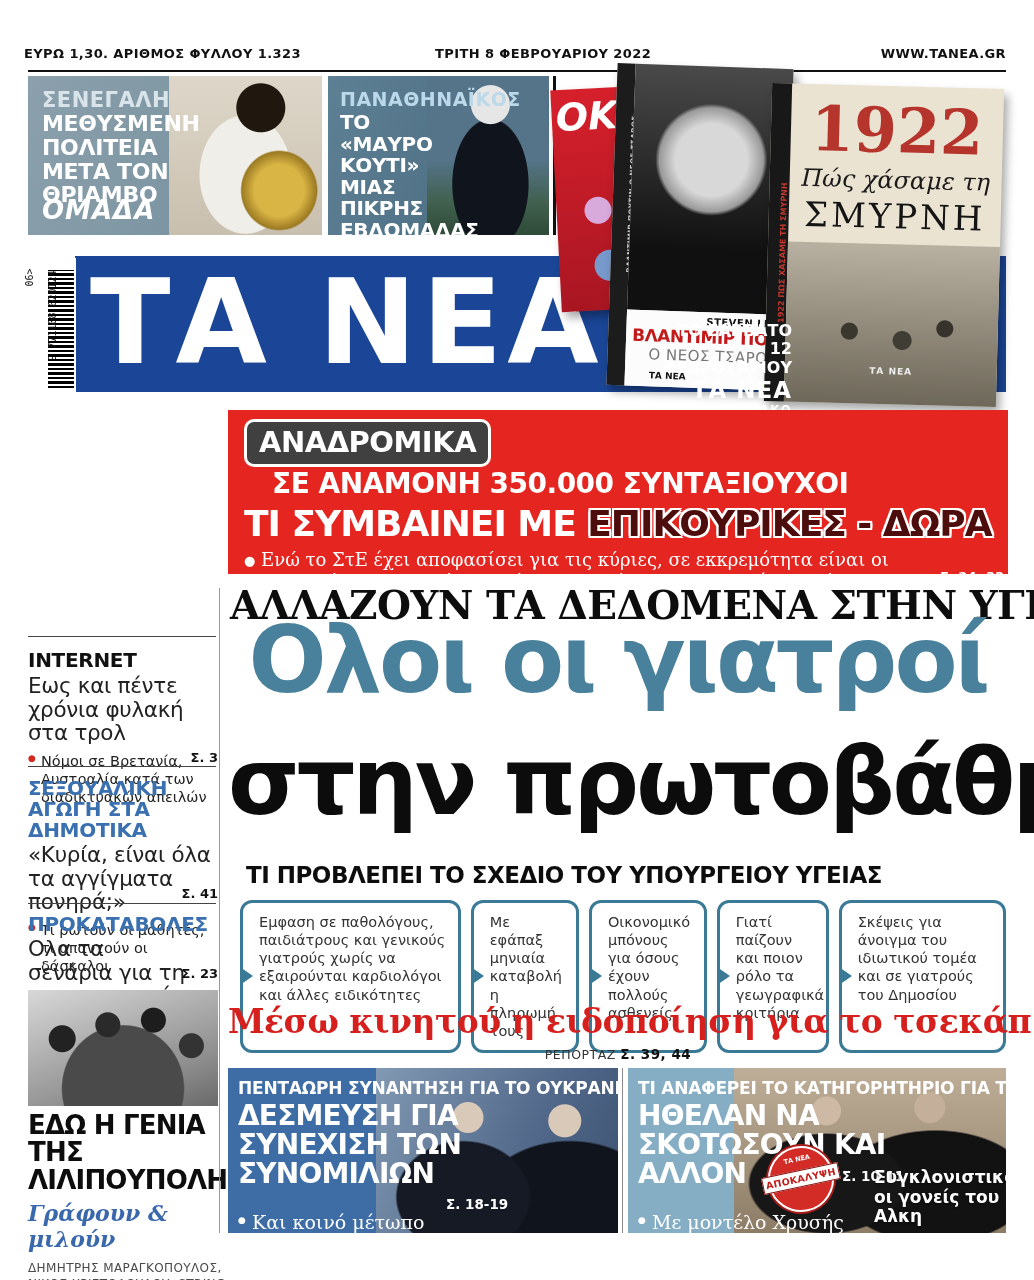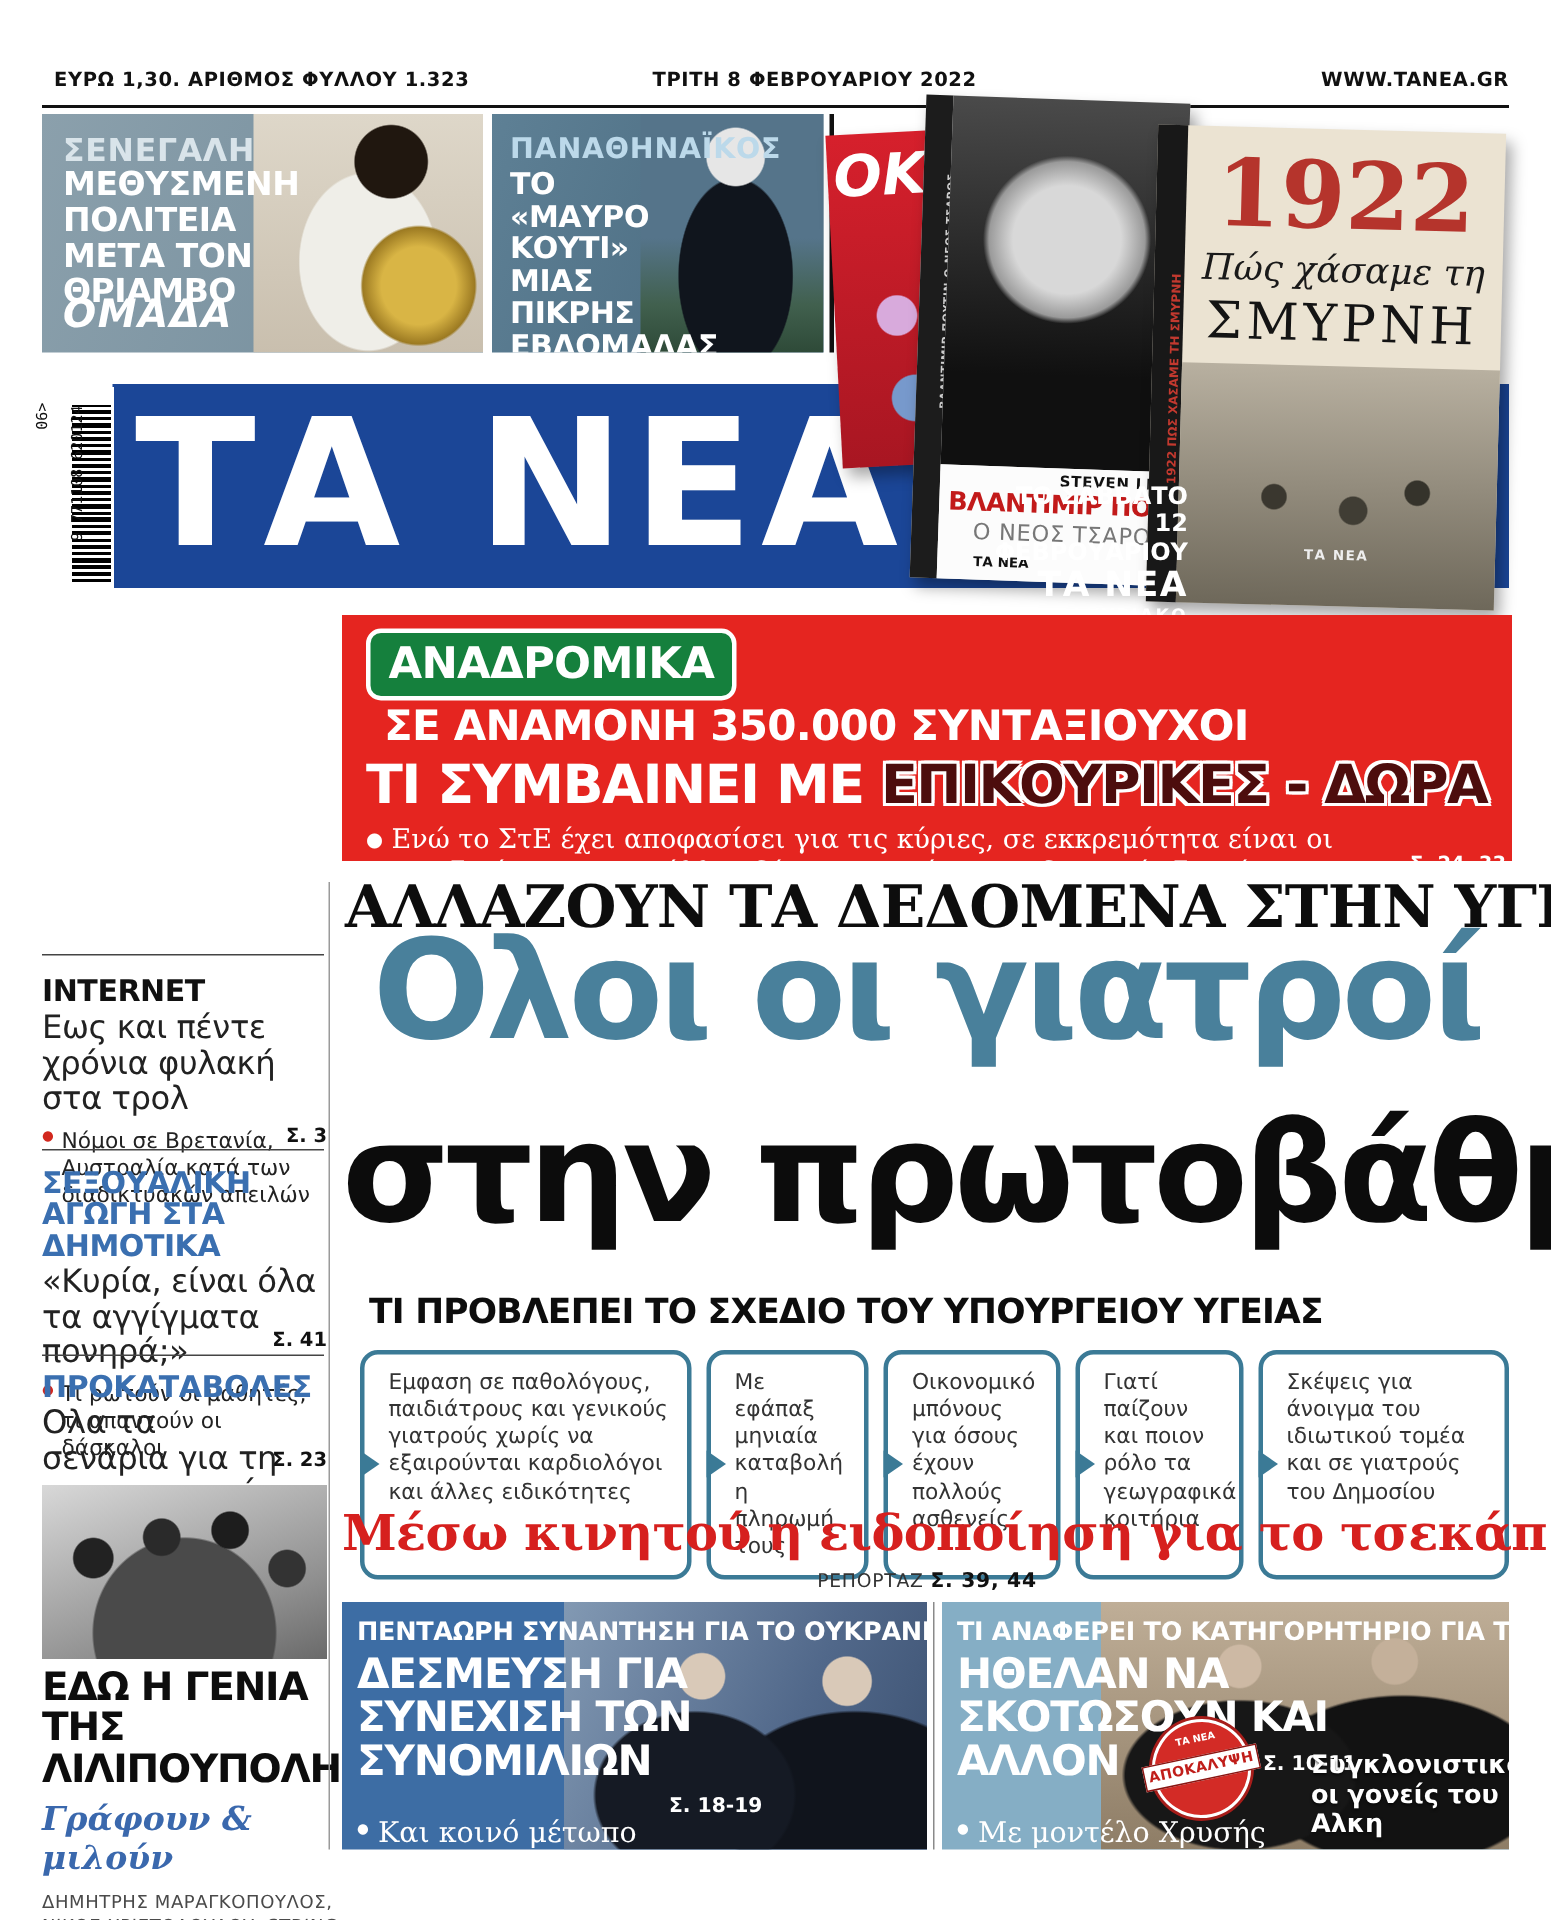--- a/index.html
+++ b/index.html
@@ -108,24 +108,24 @@
        radial-gradient(ellipse at 50% 85%, #4a4a4a 0 45%, transparent 46%),
        linear-gradient(160deg,#d8d8d8,#8f8f8f 70%,#6a6a6a); }
   .gen-head { color:#0d0d0d; font-size:26px; font-weight:900; line-height:1.05; letter-spacing:-.8px; }
   .gen-sub { color:#3a68ad; font-family:"DejaVu Serif","Liberation Serif",serif; font-style:italic;
      font-weight:700; font-size:22px; margin-top:6px; }
   .gen-names { color:#4a4a4a; font-size:12px; letter-spacing:.4px; line-height:1.35; margin-top:8px; }
   .vrule-main { left:219px; top:588px; width:1px; height:645px; background:#9a9a9a; }
 
   
   .banner { left:228px; top:410px; width:780px; height:164px; background:#e52520; padding:9px 12px 0 16px; }
-  .badge { display:inline-block; background:#15803d; border:3px solid #fff; border-radius:10px;
+  .badge { display:inline-block; background:#404040; border:3px solid #fff; border-radius:10px;
      color:#fff; font-size:29px; font-weight:900; padding:3px 12px 5px; letter-spacing:-.5px; vertical-align:middle; }
   .banner-lead { display:inline-block; color:#fff; font-size:28px; font-weight:800; letter-spacing:-.5px;
-     margin-left:12px; vertical-align:middle; }
+     margin-left:28px; vertical-align:middle; }
   .banner-line2 { margin-top:4px; white-space:nowrap; font-weight:900; font-size:36px; letter-spacing:-1px; line-height:1.1; }
   .banner-line2 .plain { color:#fff; }
   .banner-line2 .outlined { color:#4d0d0d;
      text-shadow:-2px 0 #fff,2px 0 #fff,0 -2px #fff,0 2px #fff,-2px -2px #fff,2px 2px #fff,-2px 2px #fff,2px -2px #fff; }
   .banner-deck { margin-top:5px; color:#fff; font-family:"DejaVu Serif","Liberation Serif",serif;
      font-size:18px; line-height:1.22; width:760px; }
   .banner-deck .dot { font-family:"DejaVu Sans",sans-serif; font-size:13px; vertical-align:1px; }
   .banner-page { float:right; font-family:"DejaVu Sans",sans-serif; font-size:13px; font-weight:900; margin-top:20px; }
 
   
@@ -187,21 +187,21 @@
      color:#c01e1a; font-size:9.5px; font-weight:900; text-align:center; line-height:15px; letter-spacing:.3px; }
   .al-page { position:absolute; left:214px; top:100px; }
   .alkis-caption { position:absolute; left:246px; top:100px; width:130px; color:#fff; font-size:17px;
      font-weight:800; line-height:1.15; text-shadow:0 1px 2px rgba(0,0,0,.6); }
 </style>
 </head>
 <body>
 
 <div id="page">
 
-  <div class="abs topbar-text" style="left:36px; top:46px;text-align:right;">ΕΥΡΩ 1,30. ΑΡΙΘΜΟΣ ΦΥΛΛΟΥ 1.323</div>
+  <div class="abs topbar-text" style="left:24px; top:46px;text-align:right;">ΕΥΡΩ 1,30. ΑΡΙΘΜΟΣ ΦΥΛΛΟΥ 1.323</div>
   <div class="abs topbar-text" style="left:435px; top:46px;">ΤΡΙΤΗ 8 ΦΕΒΡΟΥΑΡΙΟΥ 2022</div>
   <div class="abs topbar-text" style="right:28px; top:46px;">WWW.TANEA.GR</div>
   <div class="abs top-rule"></div>
 
   <div class="abs promo promo-left">
     <div class="abs photo photo-senegal"></div>
     <div class="abs promo-kicker" style="left:14px; top:12px; color:#d9e4ea;">ΣΕΝΕΓΑΛΗ</div>
     <div class="abs promo-title" style="left:14px; top:36px; width:170px;">ΜΕΘΥΣΜΕΝΗ ΠΟΛΙΤΕΙΑ ΜΕΤΑ ΤΟΝ ΘΡΙΑΜΒΟ</div>
     <div class="abs promo-brand" style="left:14px; bottom:10px;">ΟΜΑΔΑ</div>
   </div>

